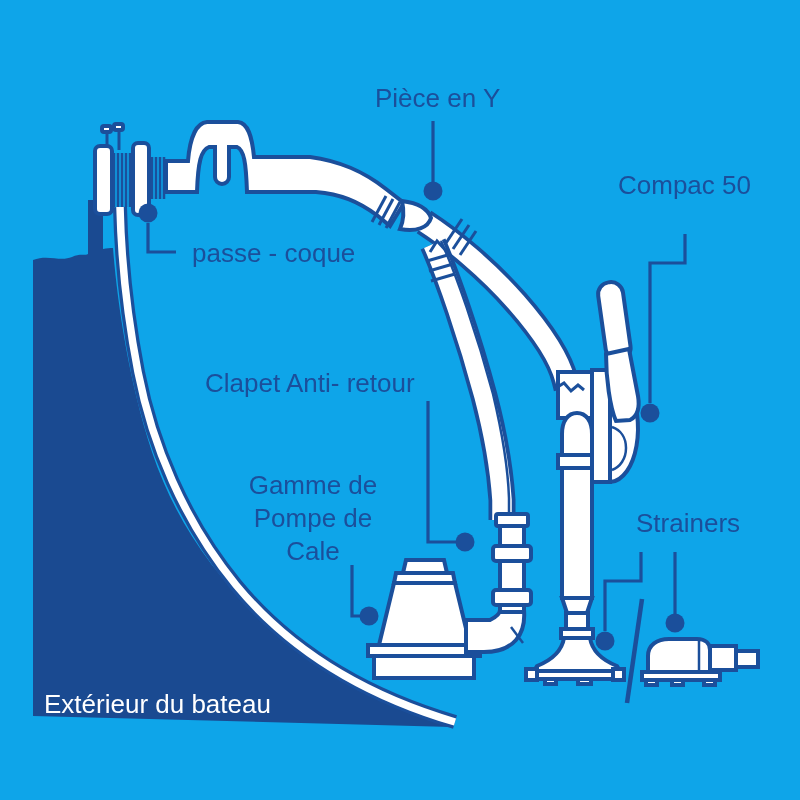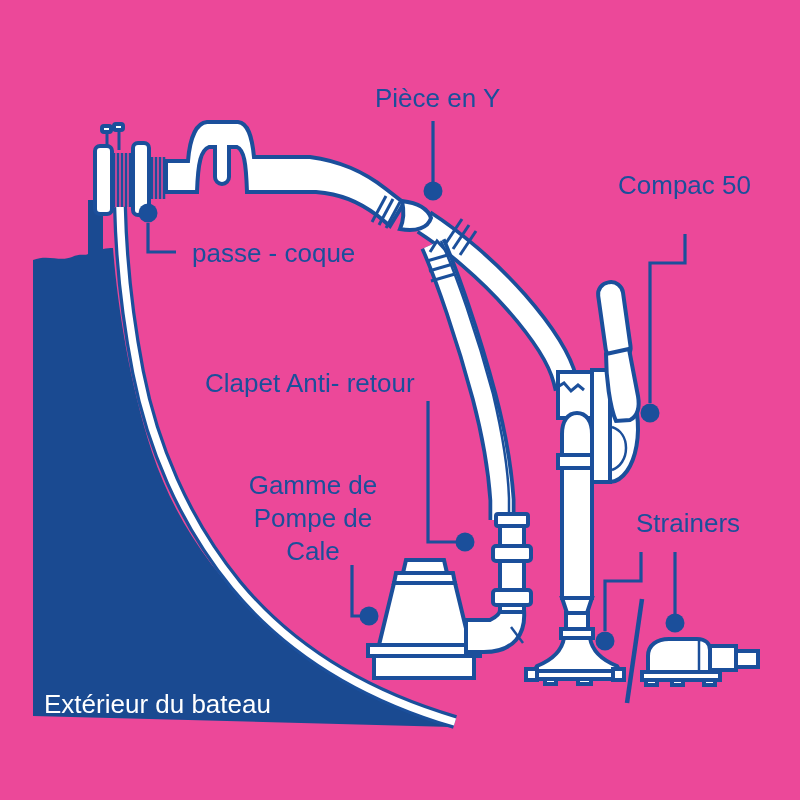--- a/index.html
+++ b/index.html
@@ -1,16 +1,16 @@
 <!DOCTYPE html>
 <html><head>
 <meta charset="utf-8">
 <style>
   html,body{margin:0;padding:0;background:#ffffff;}
-  .stage{position:relative;width:800px;height:800px;background:#ec4899;overflow:hidden;}
+  .stage{position:relative;width:800px;height:800px;background:#0ea5e9;overflow:hidden;}
   svg{position:absolute;left:0;top:0;}
   text{font-family:"Liberation Sans",sans-serif;font-size:26px;fill:#1b4f9b;}
   text.on-hull{fill:#ffffff;}
   .outline{fill:#ffffff;stroke:#1b4f9b;stroke-width:4;}
   .thin{stroke:#1b4f9b;stroke-width:2.5;fill:none;}
   .clamp{stroke:#1b4f9b;stroke-width:3;fill:none;}
   .leader{stroke:#1b4f9b;stroke-width:3.2;fill:none;}
   .dot{fill:#1b4f9b;stroke:none;}
 </style>
 </head>

